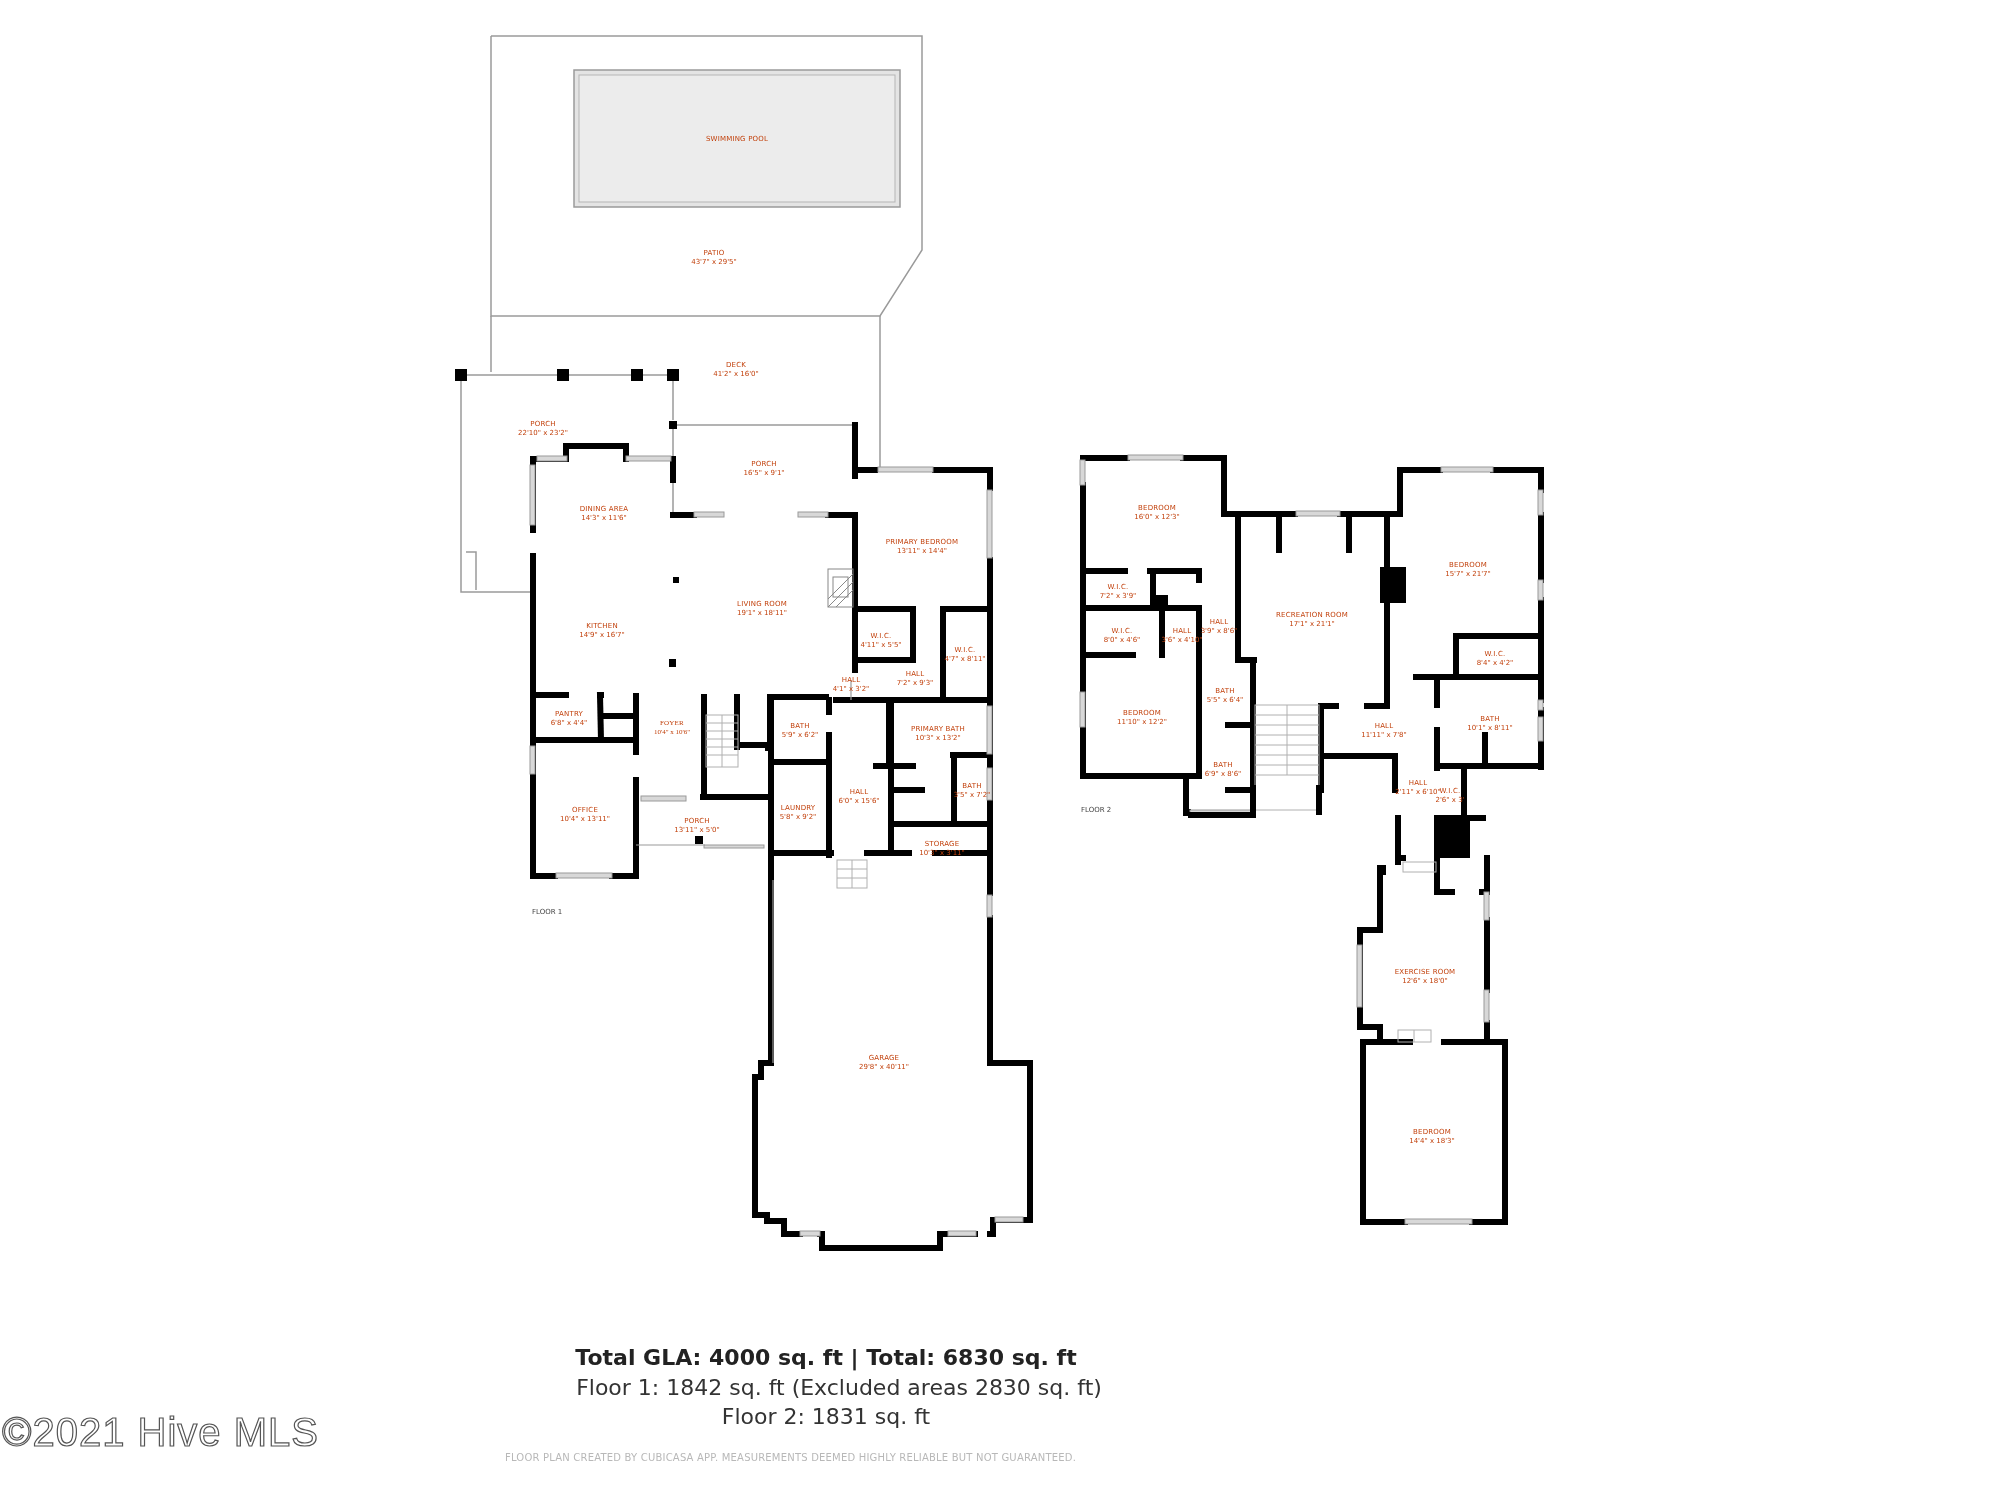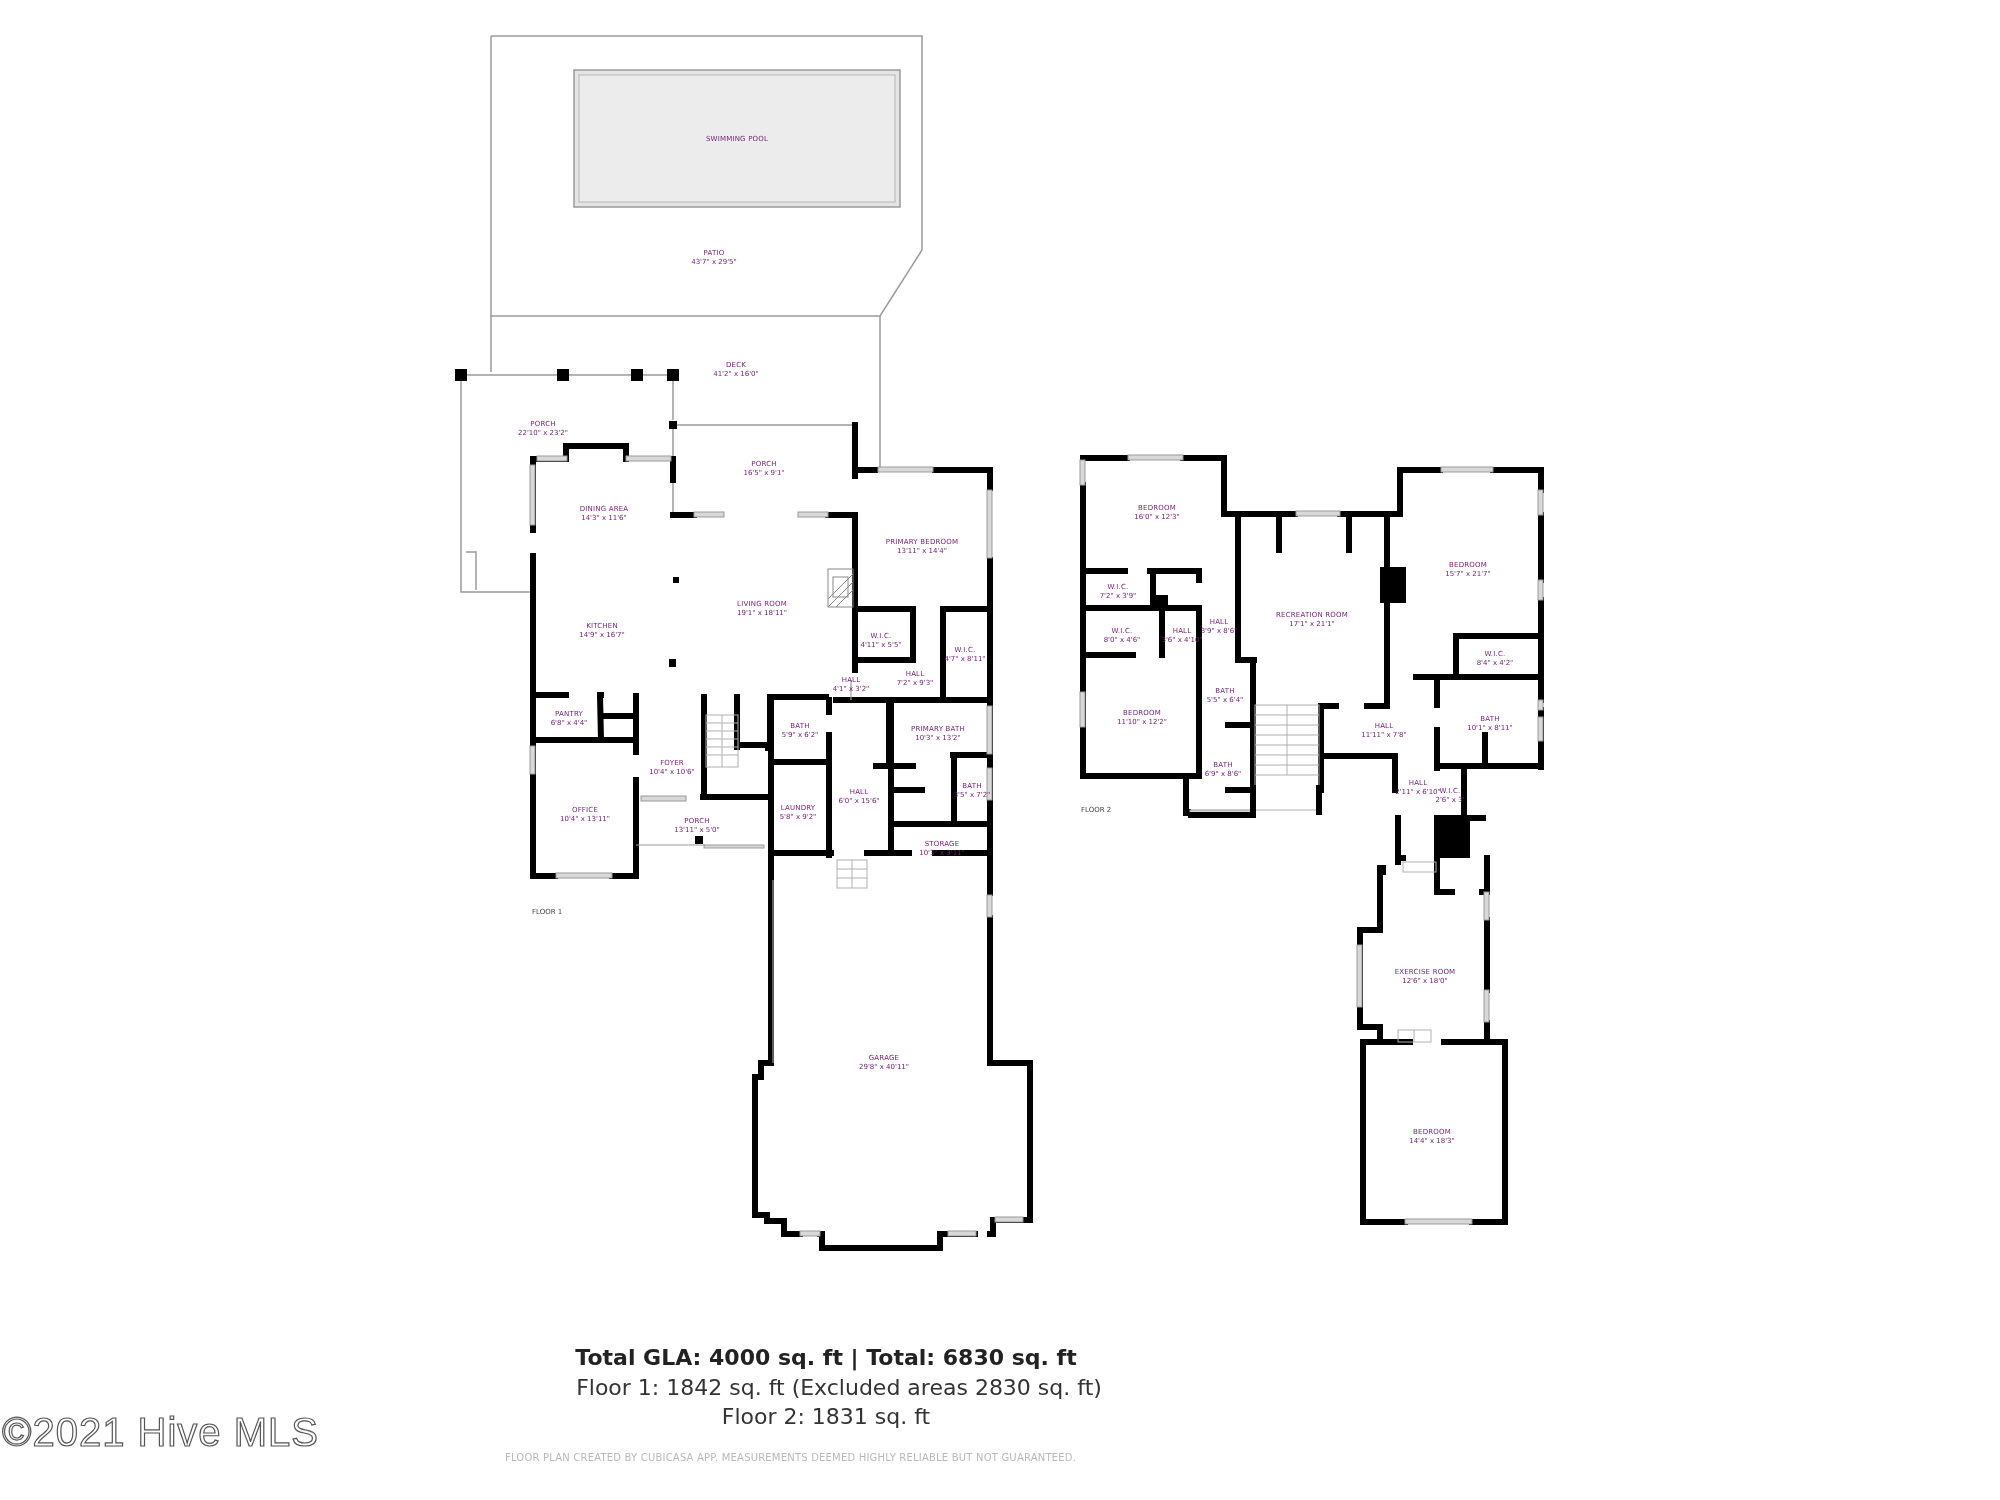--- a/index.html
+++ b/index.html
@@ -1,18 +1,18 @@
 <!DOCTYPE html>
 <html><head>
 <meta charset="utf-8">
 <style>
   html, body { margin:0; padding:0; background:#ffffff; }
   body { width:2000px; height:1500px; position:relative; overflow:hidden; font-family:"DejaVu Sans", sans-serif; }
   #plan { position:absolute; left:0; top:0; width:2000px; height:1500px; }
-  .room { position:absolute; transform:translate(-50%,-50%); text-align:center; color:#701a75; white-space:nowrap; line-height:1.25; }
+  .room { position:absolute; transform:translate(-50%,-50%); text-align:center; color:#c2410c; white-space:nowrap; line-height:1.25; }
   .room .name { font-size:7px; letter-spacing:0.2px; text-transform:uppercase; display:block; }
   .room .dim { font-size:7px; display:block; }
   .floor-label { position:absolute; font-size:7px; color:#444; text-transform:uppercase; }
   .summary { position:absolute; left:0; width:1652px; text-align:center; color:#222; font-family:"DejaVu Sans", sans-serif; }
   .summary.l1 { top:1345px; font-size:22px; font-weight:bold; }
   .summary.l2 { top:1375px; font-size:22px; color:#333;padding-left:13px; }
   .summary.l3 { top:1404px; font-size:22px; color:#333; }
   .disclaimer { position:absolute; top:1452px; left:0; width:1581px; text-align:center; font-size:10px; color:#b8b8b8; letter-spacing:0.2px; text-transform:uppercase; }
   .watermark { position:absolute; left:2px; top:1410px; font-family:"Liberation Sans", sans-serif; font-size:40px; color:transparent; -webkit-text-stroke:1.2px #555; letter-spacing:1px; }
 </style>
@@ -340,21 +340,21 @@
   <span class="dim">6'8" x 4'4"</span>
 </div>
 <div class="room" style="left:800px;top:731px;">
   <span class="name">BATH</span>
   <span class="dim">5'9" x 6'2"</span>
 </div>
 <div class="room" style="left:938px;top:734px;">
   <span class="name">PRIMARY BATH</span>
   <span class="dim">10'3" x 13'2"</span>
 </div>
-<div class="room" style="left:672px;top:768px;">
+<div class="room" style="left:672px;top:728px;font-family:Liberation Serif, serif;">
   <span class="name">FOYER</span>
   <span class="dim">10'4" x 10'6"</span>
 </div>
 <div class="room" style="left:972px;top:791px;">
   <span class="name">BATH</span>
   <span class="dim">3'5" x 7'2"</span>
 </div>
 <div class="room" style="left:859px;top:797px;">
   <span class="name">HALL</span>
   <span class="dim">6'0" x 15'6"</span>

